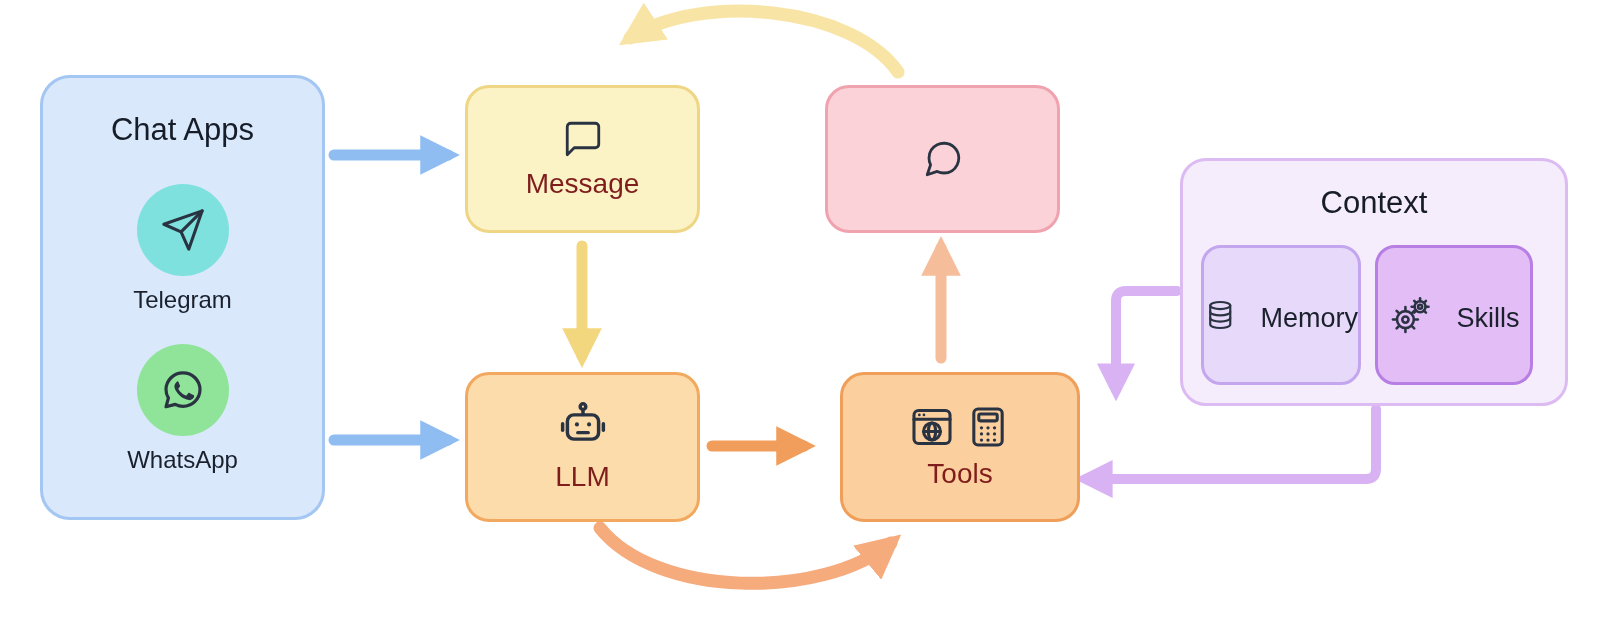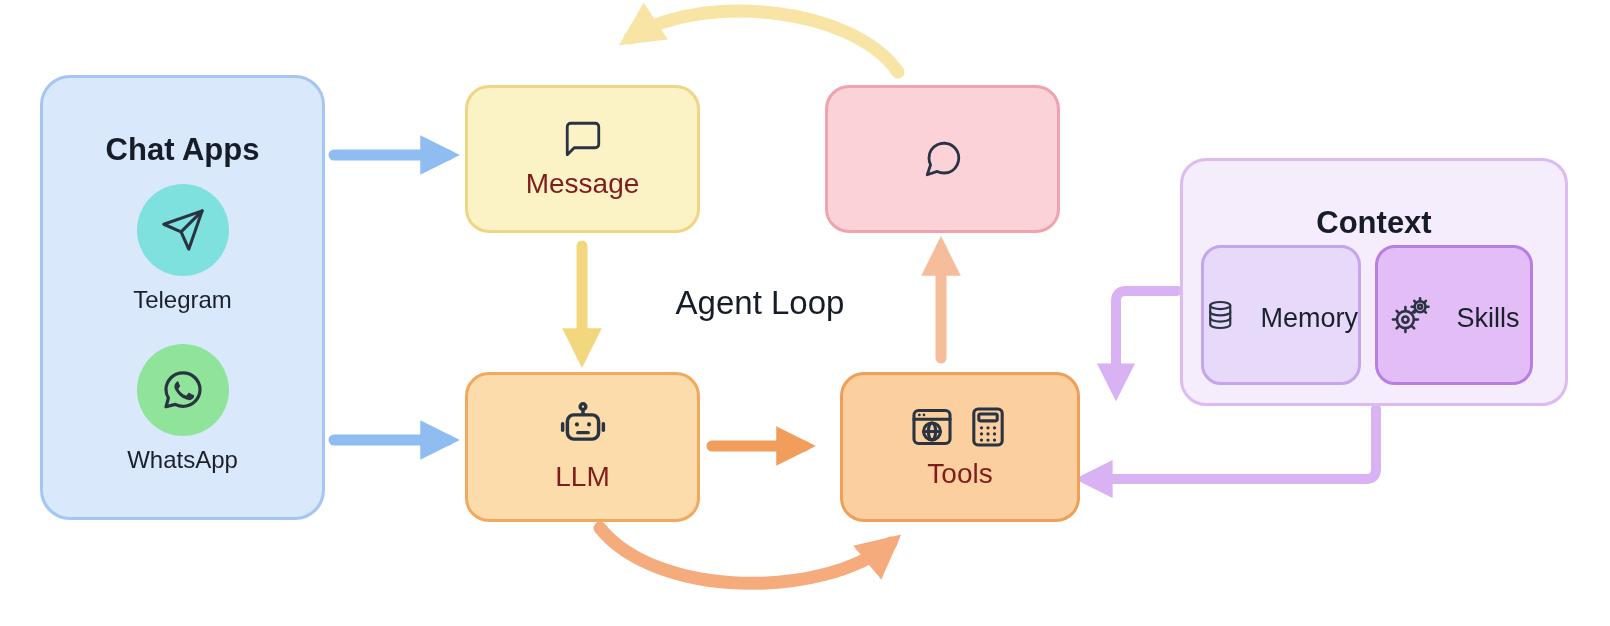--- a/index.html
+++ b/index.html
@@ -6,21 +6,21 @@
   .canvas{
     position:relative;width:1610px;height:626px;background:#ffffff;
     font-family:"Liberation Sans", sans-serif;color:#1a202c;overflow:hidden;
   }
   .arrows{position:absolute;left:0;top:0;width:1610px;height:626px;z-index:1;}
   .node{
     position:absolute;box-sizing:border-box;border:3px solid;border-radius:24px;
     display:flex;flex-direction:column;align-items:center;justify-content:center;z-index:2;
   }
   .node-label{font-size:28px;color:#7f1d1d;margin-top:8px;}
-  .group-title{font-size:31px;font-weight:700;color:#161c28;margin-top:20px;}
+  .group-title{font-size:31px;font-weight:400;color:#161c28;}
 
   
   .chat-apps{left:40px;top:75px;width:285px;height:445px;border-radius:30px;
     background:var(--chat-apps-fill,#d9e8fb);border-color:var(--chat-apps-border,#a3c6f2);}
   .chat-apps .group-title{position:absolute;top:34px;width:100%;text-align:center;}
   .app-circle{position:absolute;left:50%;transform:translateX(-50%);width:92px;height:92px;
     border-radius:50%;display:flex;align-items:center;justify-content:center;}
   .tg-circle{top:106px;background:var(--telegram-bg,#7ee1dd);}
   .wa-circle{top:266px;background:var(--whatsapp-bg,#8fe49a);}
   .app-label{position:absolute;width:100%;text-align:center;font-size:24px;}
@@ -142,21 +142,20 @@
     </svg>
     <div class="node-label">Message</div>
   </div>
 
   <div class="node response">
     <svg class="icon" viewBox="0 0 24 24" width="42" height="42">
       <path d="M21 11.5a8.38 8.38 0 0 1-.9 3.8 8.5 8.5 0 0 1-7.6 4.7 8.38 8.38 0 0 1-3.8-.9L3 21l1.9-5.7a8.38 8.38 0 0 1-.9-3.8 8.5 8.5 0 0 1 4.7-7.6 8.38 8.38 0 0 1 3.8-.9h.5a8.48 8.48 0 0 1 8 8z"></path>
     </svg>
   </div>
 
-  <div class="agent-loop">Agent Loop</div>
 
   <div class="node llm">
     <svg class="icon" viewBox="0 0 24 24" width="52" height="52">
       <circle cx="12" cy="2.6" r="1.3"></circle>
       <path d="M12 4v2.2"></path>
       <rect x="4.8" y="6.4" width="14.4" height="11.2" rx="3"></rect>
       <path d="M2.6 10.5v3"></path>
       <path d="M21.4 10.5v3"></path>
       <circle class="fill" cx="9.2" cy="10.8" r="0.95"></circle>
       <circle class="fill" cx="14.8" cy="10.8" r="0.95"></circle>

